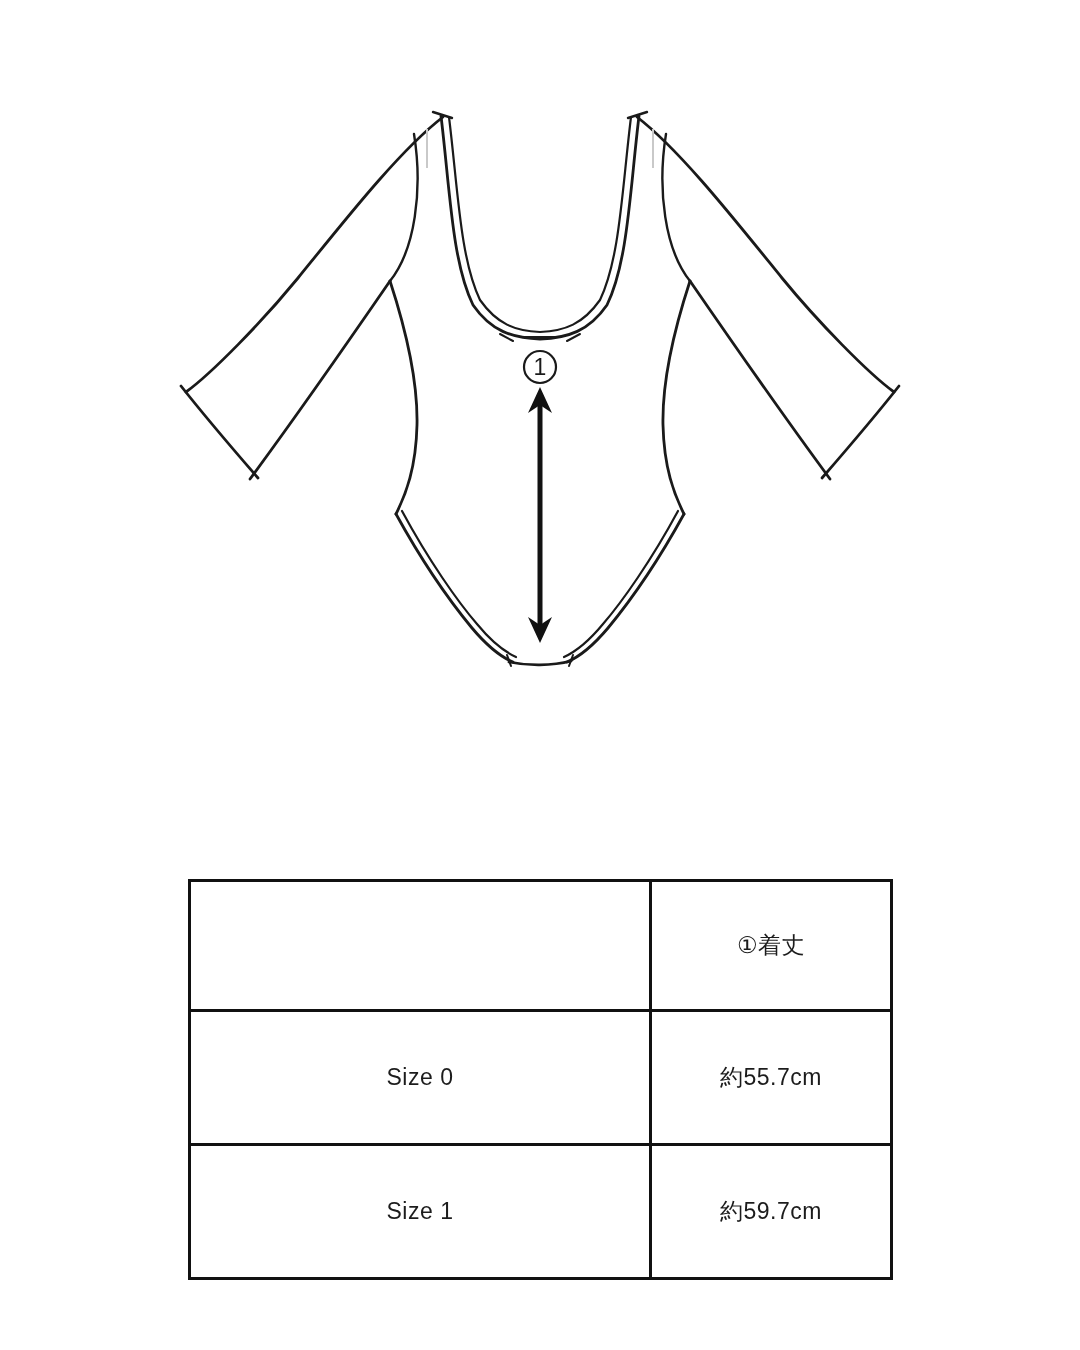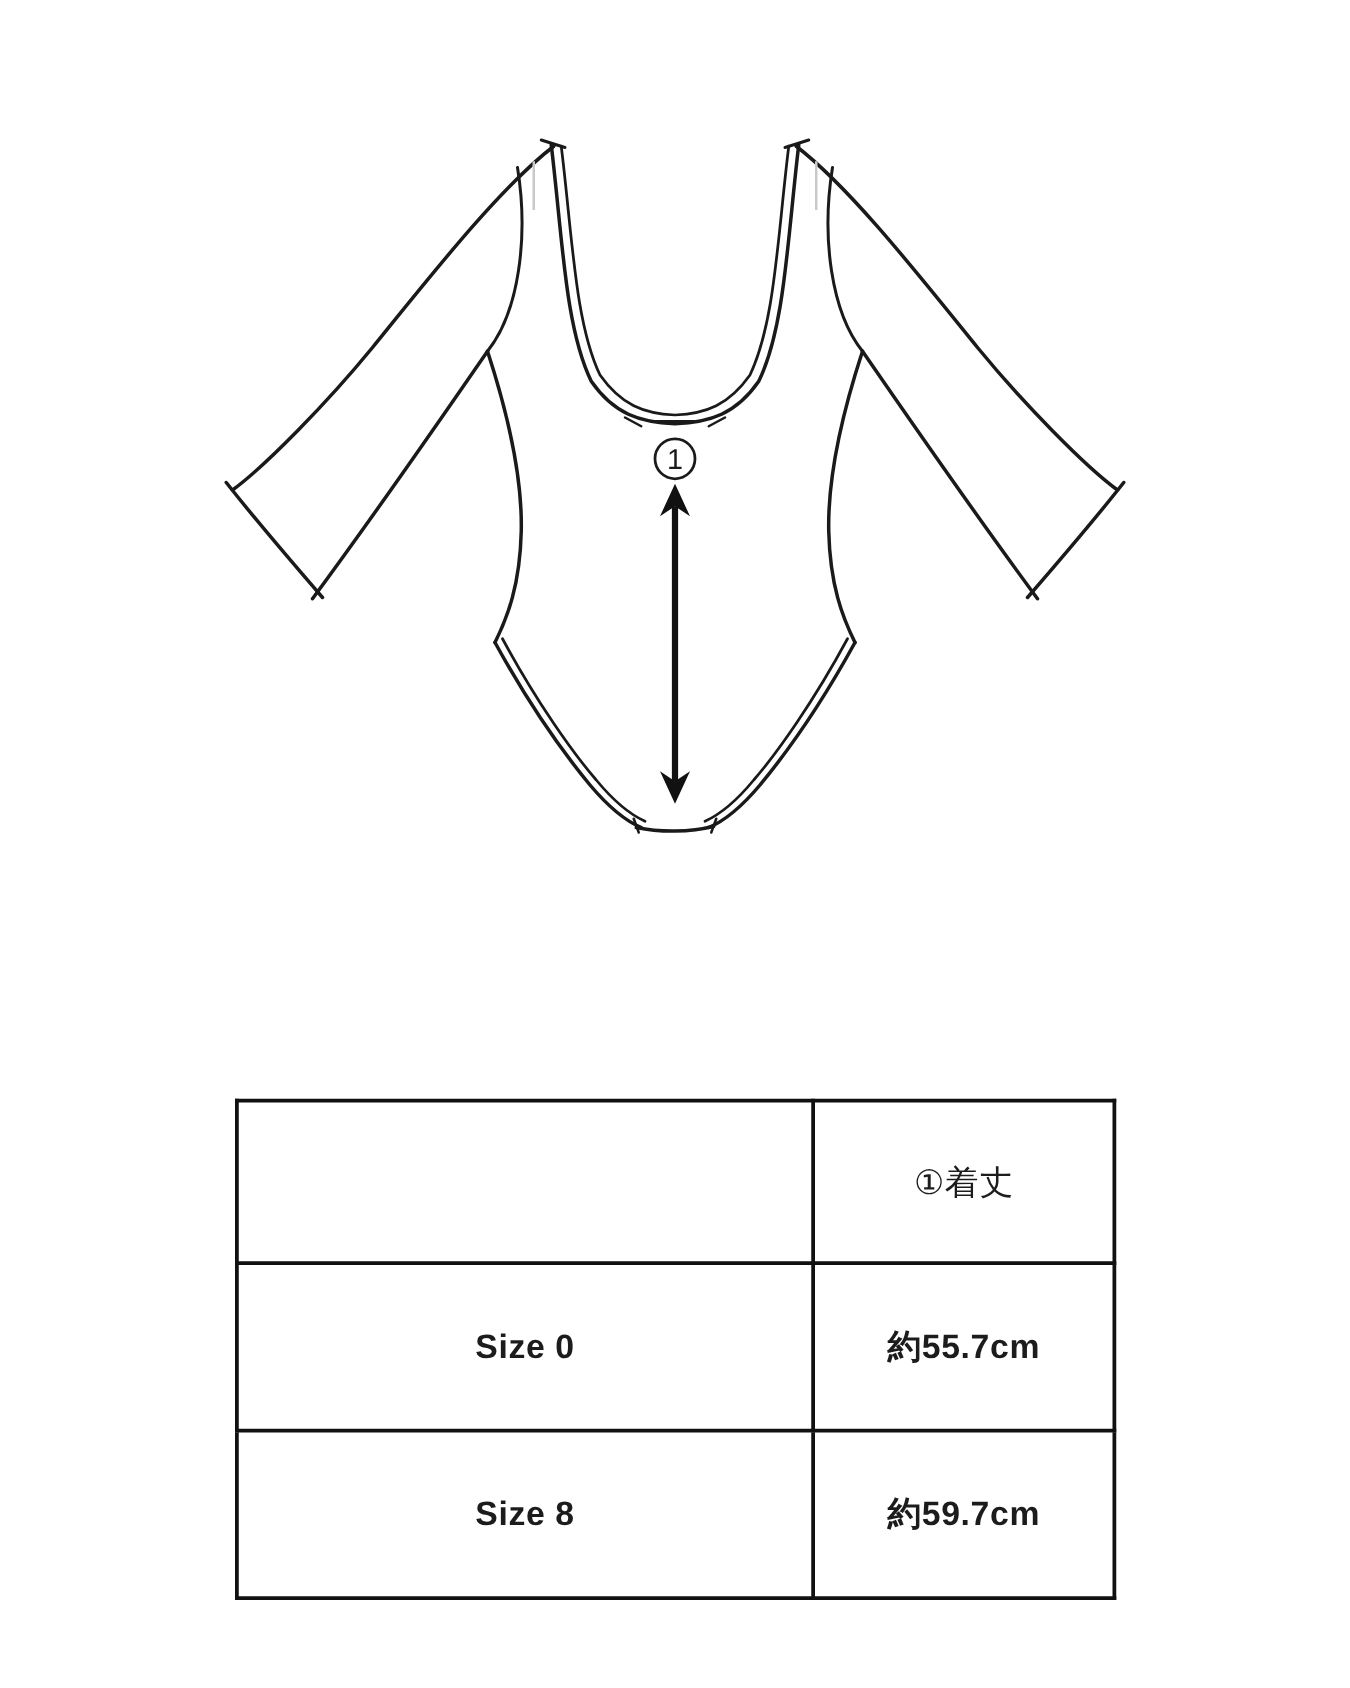--- a/index.html
+++ b/index.html
@@ -19,29 +19,29 @@
     position: absolute;
     left: 188px; top: 879px;
     width: 702px; height: 401px;
     border-collapse: collapse;
     table-layout: fixed;
   }
   .size-table td {
     border: 3px solid #111111;
     text-align: center;
     vertical-align: middle;
-    font-size: 27px;
+    font-size: 23px;
     color: #1c1c1c;
     letter-spacing: 0.5px;
     margin-left: 42px;
   }
   .col-label { width: 461px; }
   .col-value { width: 241px; }
   .row-header { height: 98px; }
-  .row-size { height: 101px; font-weight: bold; }
+  .row-size { height: 101px; }
   svg text {
     font-family: "Liberation Sans", "DejaVu Sans", sans-serif;
   }
 </style>
 </head>
 <body>
 
 <div class="diagram-wrap">
   <svg width="1080" height="840" viewBox="0 0 1080 840">
     <g fill="none" stroke="#1a1a1a" stroke-width="2.8" stroke-linecap="round" stroke-linejoin="round">
@@ -102,17 +102,17 @@
   <tbody>
     <tr class="row-header">
       <td class="col-label"></td>
       <td class="col-value">①着丈</td>
     </tr>
     <tr class="row-size">
       <td class="col-label">Size 0</td>
       <td class="col-value">約55.7cm</td>
     </tr>
     <tr class="row-size">
-      <td class="col-label">Size 8</td>
+      <td class="col-label">Size 1</td>
       <td class="col-value">約59.7cm</td>
     </tr>
   </tbody>
 </table>
 
 </body></html>

